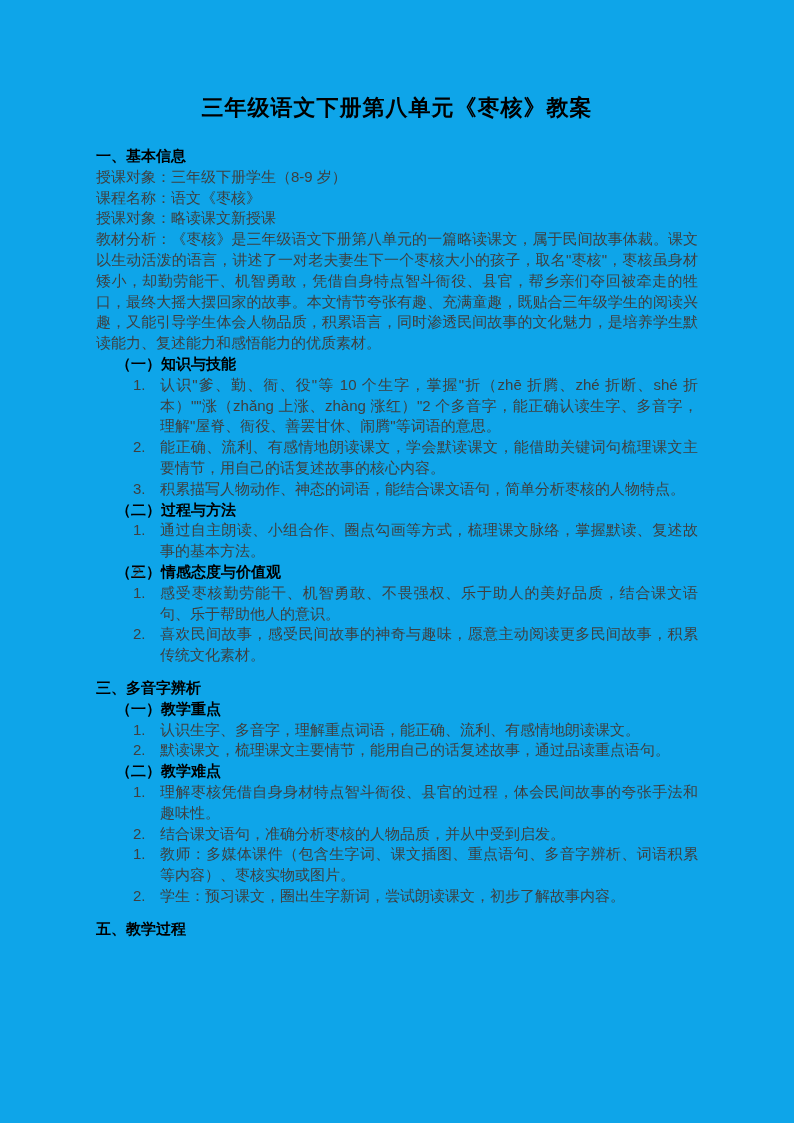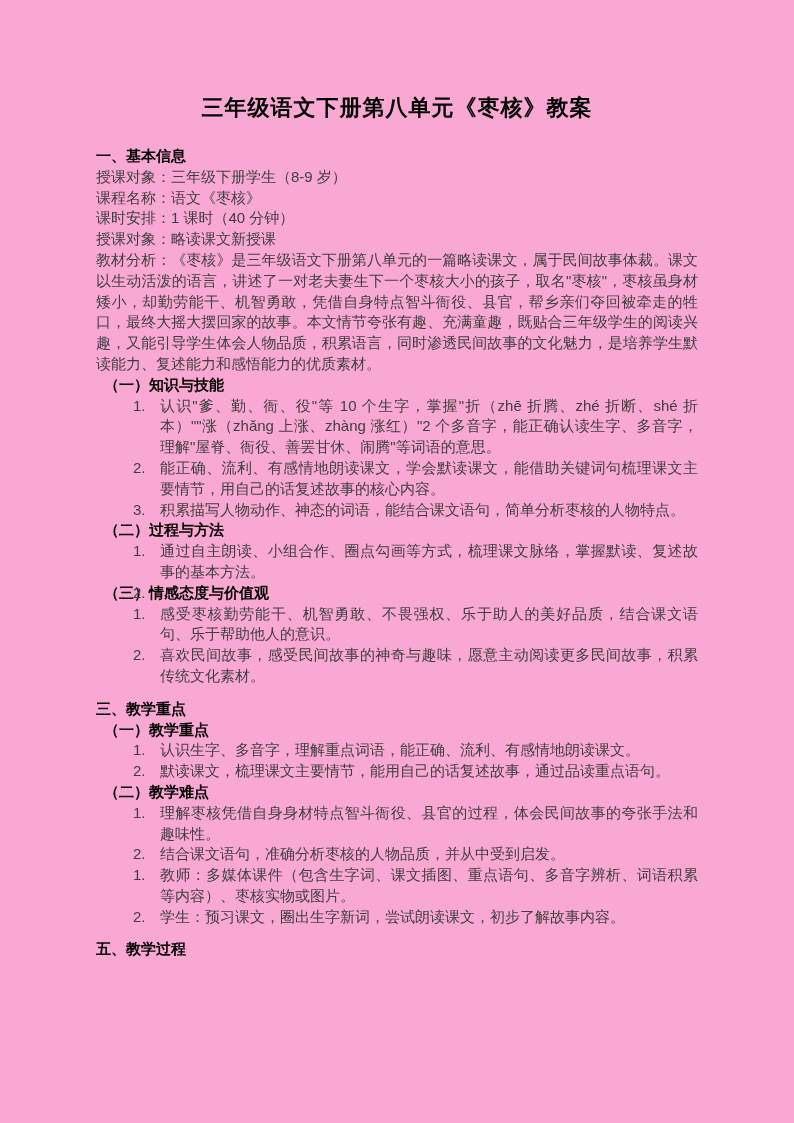--- a/index.html
+++ b/index.html
@@ -1,20 +1,20 @@
 <!DOCTYPE html>
 <html><head>
 <meta charset="utf-8">
 <style>
   html, body { margin: 0; padding: 0; background: #ffffff; }
   .page {
     position: relative;
     width: 794px;
     height: 1123px;
-    background: #f9a8d4;
+    background: #0ea5e9;
     overflow: hidden;
     font-family: "Liberation Sans", "DejaVu Sans", sans-serif;
   }
   .doc {
     position: absolute;
     left: 96px;
     top: 93px;
     width: 602px;
     color: #3f3f3f;
     font-size: 15px;
@@ -31,20 +31,21 @@
   }
   .h1 {
     font-weight: 700;
     color: #000000;
     margin-top: 12px;
   }
   .h2 {
     font-weight: 700;
     color: #000000;
     padding-left: 8px;
+    margin-left: 12px;
   }
   .para {
     text-align: justify;
   }
   .item {
     position: relative;
     padding-left: 64px;
     text-align: justify;
   }
   .item .num {
@@ -56,34 +57,33 @@
 </head>
 <body>
 
 <div class="page">
   <div class="doc">
     <div class="doc-title">三年级语文下册第八单元《枣核》教案</div>
     <div id="sections-root">
         <div class="h1">一、基本信息</div>
         <div class="para">授课对象：三年级下册学生（8-9 岁）</div>
         <div class="para">课程名称：语文《枣核》</div>
-        <div class="para">课时安排：1 课时（40 分钟）</div>
         <div class="para">授课对象：略读课文新授课</div>
         <div class="para">教材分析：《枣核》是三年级语文下册第八单元的一篇略读课文，属于民间故事体裁。课文以生动活泼的语言，讲述了一对老夫妻生下一个枣核大小的孩子，取名"枣核"，枣核虽身材矮小，却勤劳能干、机智勇敢，凭借自身特点智斗衙役、县官，帮乡亲们夺回被牵走的牲口，最终大摇大摆回家的故事。本文情节夸张有趣、充满童趣，既贴合三年级学生的阅读兴趣，又能引导学生体会人物品质，积累语言，同时渗透民间故事的文化魅力，是培养学生默读能力、复述能力和感悟能力的优质素材。</div>
         <div class="h2">（一）知识与技能</div>
         <div class="item"><span class="num">1.</span><span>认识"爹、勤、衙、役"等 10 个生字，掌握"折（zhē 折腾、zhé 折断、shé 折本）""涨（zhǎng 上涨、zhàng 涨红）"2 个多音字，能正确认读生字、多音字，理解"屋脊、衙役、善罢甘休、闹腾"等词语的意思。</span></div>
         <div class="item"><span class="num">2.</span><span>能正确、流利、有感情地朗读课文，学会默读课文，能借助关键词句梳理课文主要情节，用自己的话复述故事的核心内容。</span></div>
         <div class="item"><span class="num">3.</span><span>积累描写人物动作、神态的词语，能结合课文语句，简单分析枣核的人物特点。</span></div>
         <div class="h2">（二）过程与方法</div>
         <div class="item"><span class="num">1.</span><span>通过自主朗读、小组合作、圈点勾画等方式，梳理课文脉络，掌握默读、复述故事的基本方法。</span></div>
         <div class="item"><span class="num">2.</span></div>
         <div class="h2">（三）情感态度与价值观</div>
         <div class="item"><span class="num">1.</span><span>感受枣核勤劳能干、机智勇敢、不畏强权、乐于助人的美好品质，结合课文语句、乐于帮助他人的意识。</span></div>
         <div class="item"><span class="num">2.</span><span>喜欢民间故事，感受民间故事的神奇与趣味，愿意主动阅读更多民间故事，积累传统文化素材。</span></div>
-        <div class="h1">三、教学重点</div>
+        <div class="h1">三、多音字辨析</div>
         <div class="h2">（一）教学重点</div>
         <div class="item"><span class="num">1.</span><span>认识生字、多音字，理解重点词语，能正确、流利、有感情地朗读课文。</span></div>
         <div class="item"><span class="num">2.</span><span>默读课文，梳理课文主要情节，能用自己的话复述故事，通过品读重点语句。</span></div>
         <div class="h2">（二）教学难点</div>
         <div class="item"><span class="num">1.</span><span>理解枣核凭借自身身材特点智斗衙役、县官的过程，体会民间故事的夸张手法和趣味性。</span></div>
         <div class="item"><span class="num">2.</span><span>结合课文语句，准确分析枣核的人物品质，并从中受到启发。</span></div>
         <div class="item"><span class="num">1.</span><span>教师：多媒体课件（包含生字词、课文插图、重点语句、多音字辨析、词语积累等内容）、枣核实物或图片。</span></div>
         <div class="item"><span class="num">2.</span><span>学生：预习课文，圈出生字新词，尝试朗读课文，初步了解故事内容。</span></div>
         <div class="h1">五、教学过程</div>
       </div>

